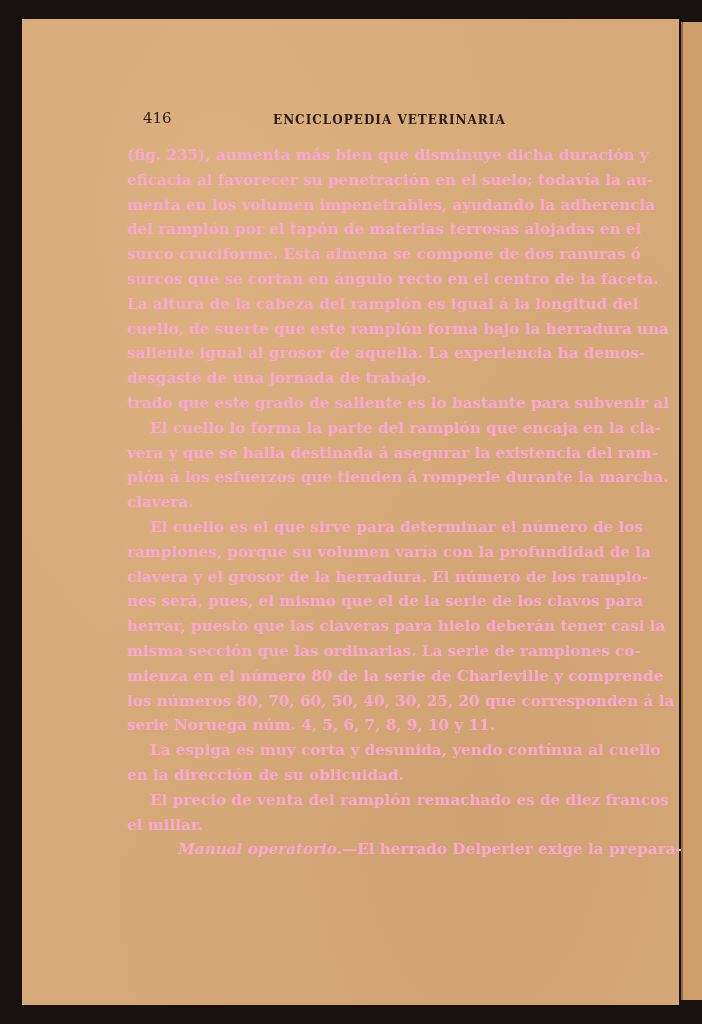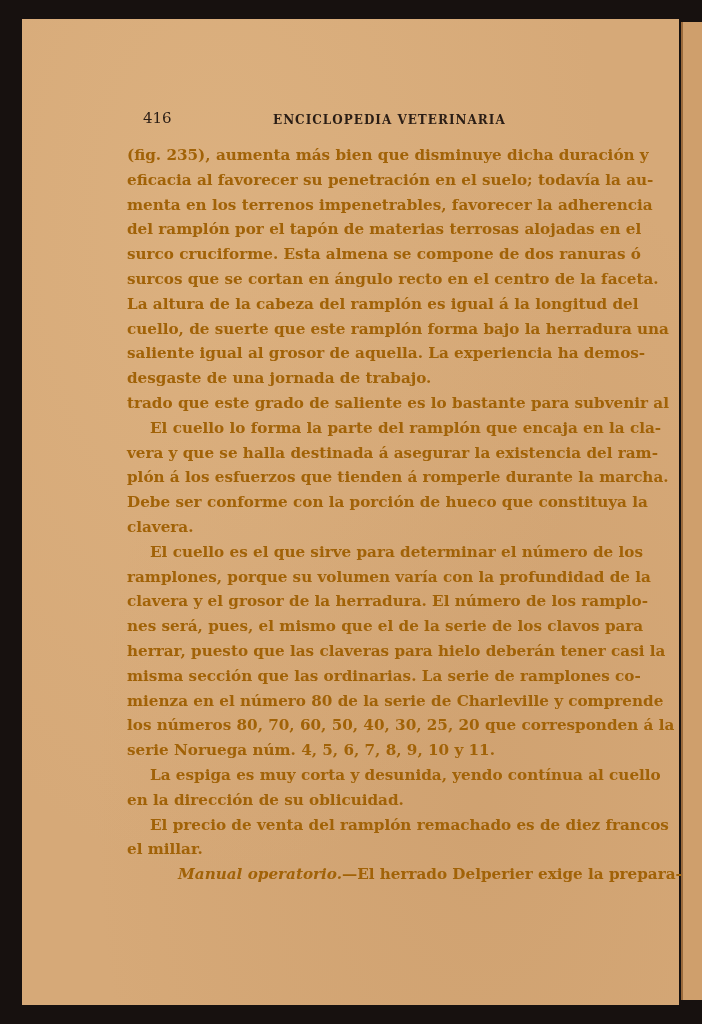--- a/index.html
+++ b/index.html
@@ -25,21 +25,21 @@
   }
   .page-number {
     position:absolute; left:0; top:0; font-size:15px; color:#2a1d15;
   }
   .book-title {
     position:absolute; left:130px; top:4px; font-size:12px; letter-spacing:1px; color:#2a1d15;
     font-variant:small-caps; font-weight:bold;
   }
   .body-text {
     position:absolute; left:127px; top:143px; width:483px;
-    font-size:15.2px; line-height:24.8px; color:#a16207;
+    font-size:15.2px; line-height:24.8px; color:#f9a8d4;
     text-align:justify; font-weight:bold;
   }
   .line { display:block; white-space:nowrap; text-align:justify; text-align-last:justify; height:24.8px; }
   .line.last { text-align-last:left; }
   .indent { padding-left:23px; }
   .italic { font-style:italic;margin-left:28px; }
 </style>
 </head>
 <body>
 
@@ -48,33 +48,32 @@
 <div class="page-edge"></div>
 
 <div class="running-head">
   <span class="page-number">416</span>
   <span class="book-title">ENCICLOPEDIA VETERINARIA</span>
 </div>
 
 <div class="body-text">
   <span class="line">(fig. 235), aumenta más bien que disminuye dicha duración y</span>
   <span class="line">eficacia al favorecer su penetración en el suelo; todavía la au-</span>
-  <span class="line">menta en los terrenos impenetrables, favorecer la adherencia</span>
+  <span class="line">menta en los volumen impenetrables, ayudando la adherencia</span>
   <span class="line">del ramplón por el tapón de materias terrosas alojadas en el</span>
   <span class="line">surco cruciforme. Esta almena se compone de dos ranuras ó</span>
   <span class="line">surcos que se cortan en ángulo recto en el centro de la faceta.</span>
   <span class="line">La altura de la cabeza del ramplón es igual á la longitud del</span>
   <span class="line">cuello, de suerte que este ramplón forma bajo la herradura una</span>
   <span class="line">saliente igual al grosor de aquella. La experiencia ha demos-</span>
   <span class="line last">desgaste de una jornada de trabajo.</span>
   <span class="line">trado que este grado de saliente es lo bastante para subvenir al</span>
   <span class="line indent">El cuello lo forma la parte del ramplón que encaja en la cla-</span>
   <span class="line">vera y que se halla destinada á asegurar la existencia del ram-</span>
   <span class="line">plón á los esfuerzos que tienden á romperle durante la marcha.</span>
-  <span class="line">Debe ser conforme con la porción de hueco que constituya la</span>
   <span class="line last">clavera.</span>
   <span class="line indent">El cuello es el que sirve para determinar el número de los</span>
   <span class="line">ramplones, porque su volumen varía con la profundidad de la</span>
   <span class="line">clavera y el grosor de la herradura. El número de los ramplo-</span>
   <span class="line">nes será, pues, el mismo que el de la serie de los clavos para</span>
   <span class="line">herrar, puesto que las claveras para hielo deberán tener casi la</span>
   <span class="line">misma sección que las ordinarias. La serie de ramplones co-</span>
   <span class="line">mienza en el número 80 de la serie de Charleville y comprende</span>
   <span class="line">los números 80, 70, 60, 50, 40, 30, 25, 20 que corresponden á la</span>
   <span class="line last">serie Noruega núm. 4, 5, 6, 7, 8, 9, 10 y 11.</span>

